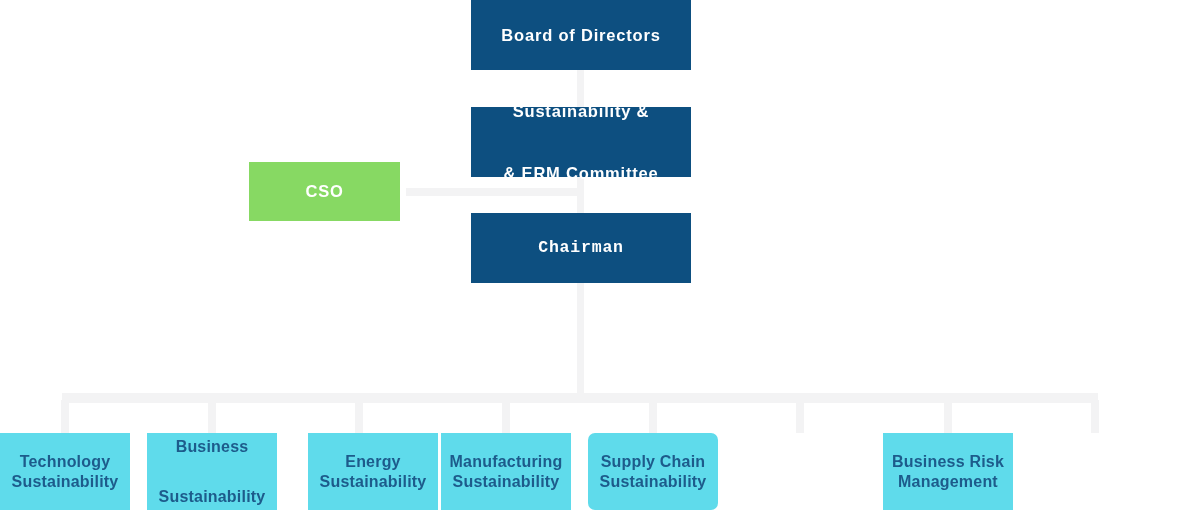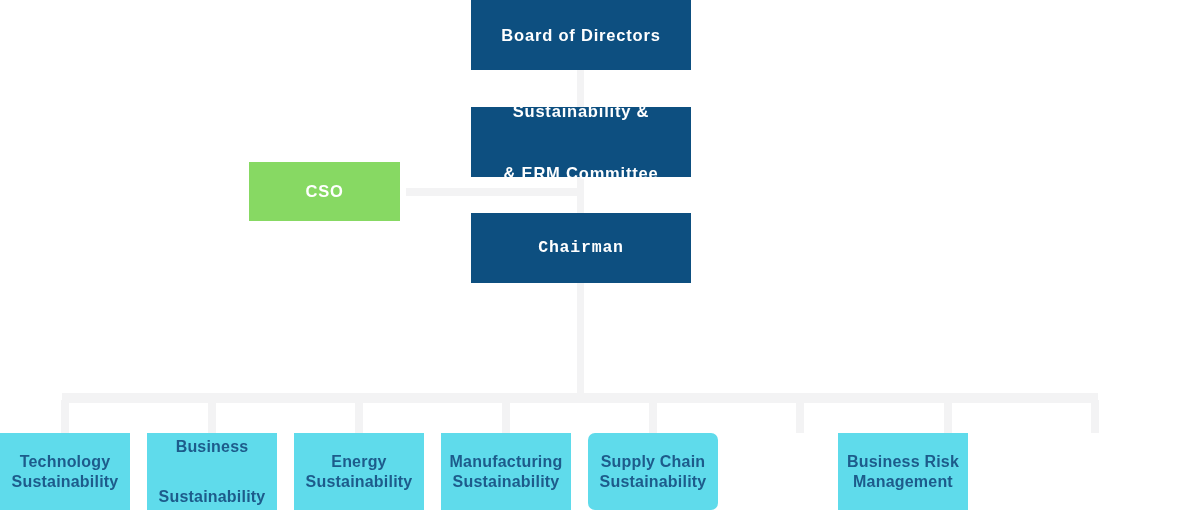--- a/index.html
+++ b/index.html
@@ -71,25 +71,25 @@
   .drop-0{left:61px;}
   .drop-1{left:208px;}
   .drop-2{left:355px;}
   .drop-3{left:502px;}
   .drop-4{left:649px;}
   .drop-5{left:796px;}
   .drop-6{left:944px;}
   .drop-7{left:1091px;}
   .dept-0{left:0px;}
   .dept-1{left:147px;gap:31px;}
-  .dept-2{left:294px;}
+  .dept-2{left:308px;}
   .dept-3{left:441px;text-align:right;}
   .dept-4{left:588px;border-radius:7px;}
   .dept-5{left:735px;}
-  .dept-6{left:838px;}
+  .dept-6{left:883px;}
   .dept-7{left:1030px;}
   .node-board{top:0px;}
   .node-committee{top:107px;gap:38px;}
   .node-chairman{top:213px;font-family:Liberation Mono, monospace;}
 </style>
 </head>
 <body>
 
 <div class="chart">
 

